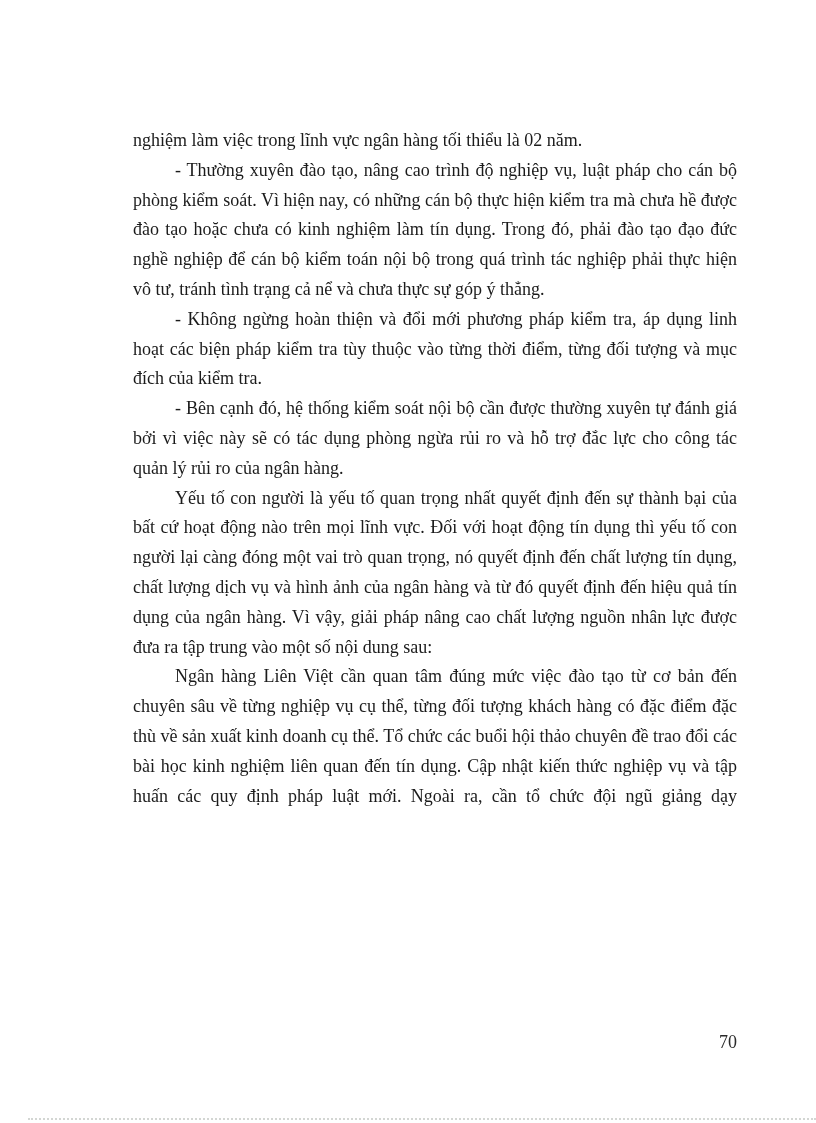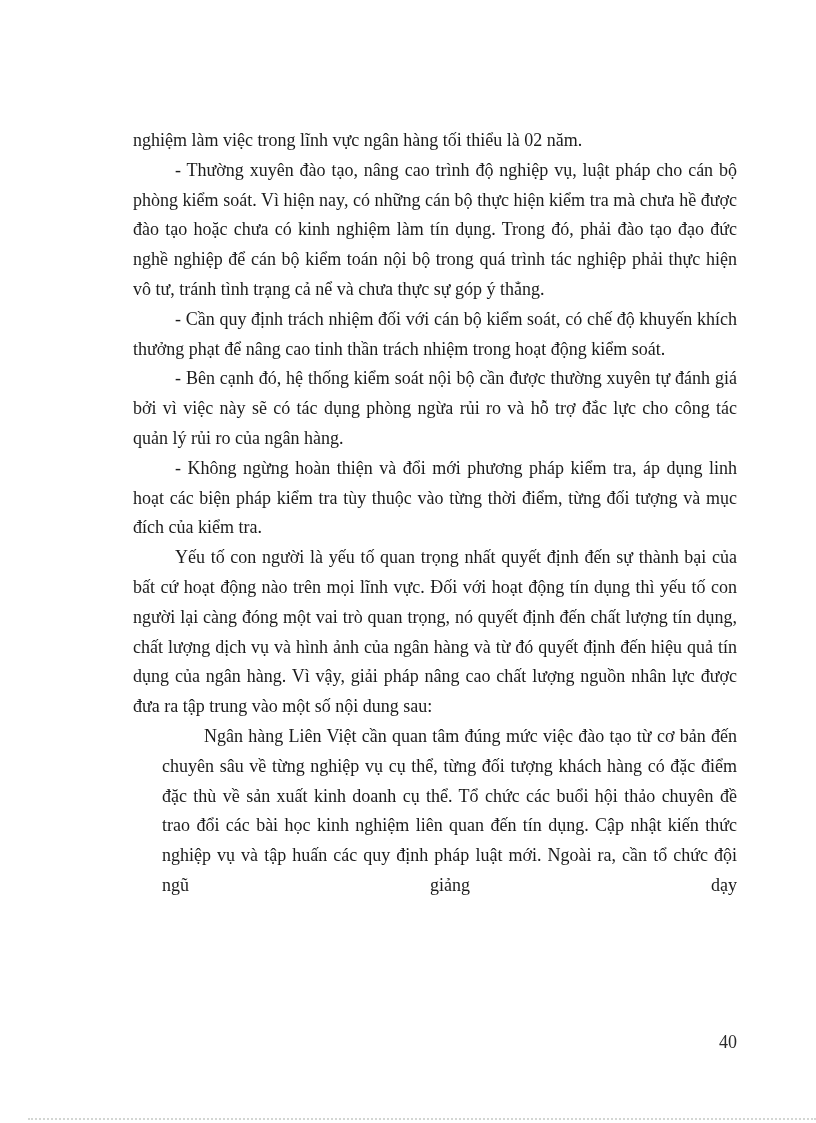--- a/index.html
+++ b/index.html
@@ -32,21 +32,20 @@
   .para.no-indent {
     text-indent: 0;
   }
   .para.heading {
     font-weight: bold;
     text-indent: 49px;
     text-align: left;
   }
   .para.cont {
     text-align-last: justify;
-    margin-left: 29px;
   }
   .page-number {
     position: absolute;
     left: 133px;
     top: 1031px;
     width: 604px;
     text-align: right;
     font-family: "Liberation Serif", "DejaVu Serif", serif;
     font-size: 18px;
     line-height: 22px;
@@ -62,23 +61,22 @@
     opacity: 0.8;
   }
 </style>
 </head>
 <body>
 
 <div class="page">
   <div class="text-block">
     <p class="para no-indent">nghiệm làm việc trong lĩnh vực ngân hàng tối thiểu là 02 năm.</p>
     <p class="para">- Thường xuyên đào tạo, nâng cao trình độ nghiệp vụ, luật pháp cho cán bộ phòng kiểm soát. Vì hiện nay, có những cán bộ thực hiện kiểm tra mà chưa hề được đào tạo hoặc chưa có kinh nghiệm làm tín dụng. Trong đó, phải đào tạo đạo đức nghề nghiệp để cán bộ kiểm toán nội bộ trong quá trình tác nghiệp phải thực hiện vô tư, tránh tình trạng cả nể và chưa thực sự góp ý thẳng.</p>
-    <p class="para">- Cần quy định trách nhiệm đối với cán bộ kiểm soát, có chế độ khuyến khích thưởng phạt để nâng cao tinh thần trách nhiệm trong hoạt động kiểm soát.</p>
+    <p class="para">- Không ngừng hoàn thiện và đổi mới phương pháp kiểm tra, áp dụng linh hoạt các biện pháp kiểm tra tùy thuộc vào từng thời điểm, từng đối tượng và mục đích của kiểm tra.</p>
     <p class="para">- Bên cạnh đó, hệ thống kiểm soát nội bộ cần được thường xuyên tự đánh giá bởi vì việc này sẽ có tác dụng phòng ngừa rủi ro và hỗ trợ đắc lực cho công tác quản lý rủi ro của ngân hàng.</p>
-    <p class="para">- Không ngừng hoàn thiện và đổi mới phương pháp kiểm tra, áp dụng linh hoạt các biện pháp kiểm tra tùy thuộc vào từng thời điểm, từng đối tượng và mục đích của kiểm tra.</p>
     <p class="para">Yếu tố con người là yếu tố quan trọng nhất quyết định đến sự thành bại của bất cứ hoạt động nào trên mọi lĩnh vực. Đối với hoạt động tín dụng thì yếu tố con người lại càng đóng một vai trò quan trọng, nó quyết định đến chất lượng tín dụng, chất lượng dịch vụ và hình ảnh của ngân hàng và từ đó quyết định đến hiệu quả tín dụng của ngân hàng. Vì vậy, giải pháp nâng cao chất lượng nguồn nhân lực được đưa ra tập trung vào một số nội dung sau:</p>
     <p class="para cont">Ngân hàng Liên Việt cần quan tâm đúng mức việc đào tạo từ cơ bản đến chuyên sâu về từng nghiệp vụ cụ thể, từng đối tượng khách hàng có đặc điểm đặc thù về sản xuất kinh doanh cụ thể. Tổ chức các buổi hội thảo chuyên đề trao đổi các bài học kinh nghiệm liên quan đến tín dụng. Cập nhật kiến thức nghiệp vụ và tập huấn các quy định pháp luật mới. Ngoài ra, cần tổ chức đội ngũ giảng dạy</p>
   </div>
 
-  <div class="page-number">40</div>
+  <div class="page-number">70</div>
 
   <div class="bottom-line"></div>
 </div>
 
 </body></html>

